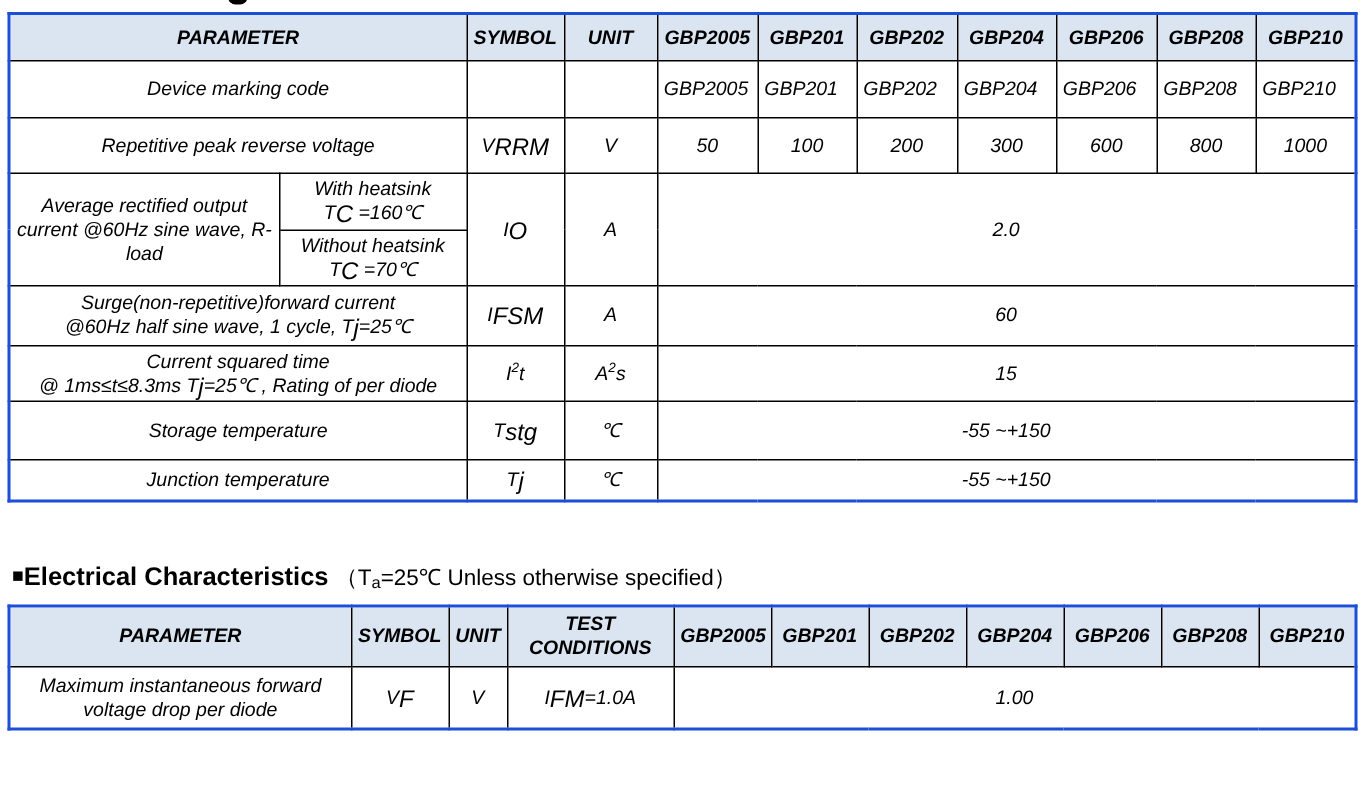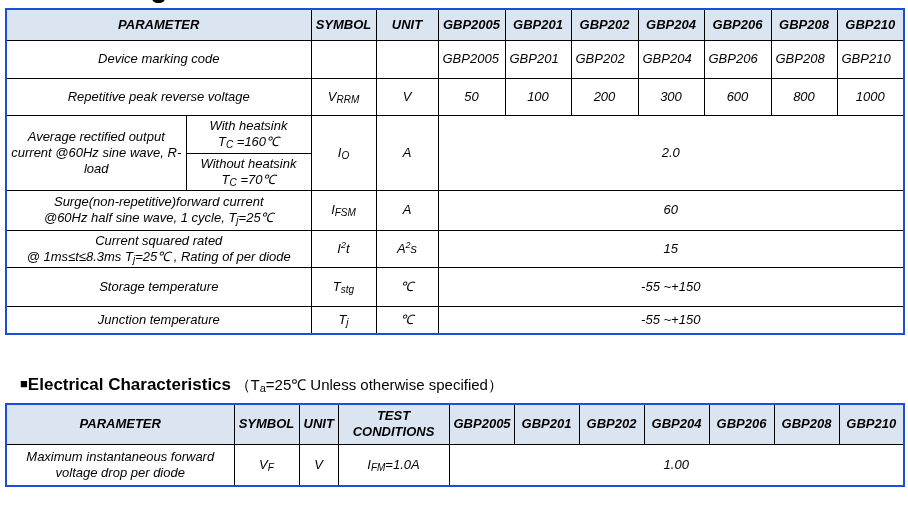--- a/index.html
+++ b/index.html
@@ -23,24 +23,24 @@
     vertical-align:middle; overflow:hidden; line-height:16px;
   }
   table.spec th{
     background:#dbe5f1; font-weight:bold; text-align:center; font-size:13px;
   }
   #ratings{ left:5px; top:8px; width:898px; }
   #electrical{ left:5px; top:403px; width:898px; }
   .lbl{ text-align:center; }
   .ctr{ text-align:center; }
   .lft{ text-align:left; padding-left:2px; }
-  sub{ font-size:10px; vertical-align:-2px; line-height:0; }
+  sub{ font-size:16px; vertical-align:-2px; line-height:0; }
   sup{ font-size:9px;  vertical-align:5px;  line-height:0; }
   .heading{
-    position:absolute; left:20px; top:374px; white-space:nowrap;
+    position:absolute; left:8px; top:374px; white-space:nowrap;
   }
   .heading .title{ font-size:17px; font-weight:bold; }
   .heading .bullet{ font-size:13px; font-weight:bold; vertical-align:2px; }
   .heading .note{ font-size:15px; font-weight:normal; }
   .heading .note sub{ font-size:11px; }
 </style>
 </head>
 <body>
 
 <div class="clip-frag"></div>
@@ -116,21 +116,21 @@
     <td colspan="2" class="lbl">
       <div>Surge(non-repetitive)forward current</div>
       <div><span>@60Hz half sine wave, 1 cycle, T</span><sub>j</sub><span>=25℃</span></div>
     </td>
     <td class="ctr"><span>I</span><sub>FSM</sub></td>
     <td class="ctr">A</td>
     <td colspan="7" class="ctr">60</td>
   </tr>
   <tr style="height:37px">
     <td colspan="2" class="lbl">
-      <div>Current squared rated</div>
+      <div>Current squared time</div>
       <div><span>@ 1ms≤t≤8.3ms T</span><sub>j</sub><span>=25℃ , Rating of per diode</span></div>
     </td>
     <td class="ctr"><span>I</span><sup>2</sup><span>t</span></td>
     <td class="ctr"><span>A</span><sup>2</sup><span>s</span></td>
     <td colspan="7" class="ctr">15</td>
   </tr>
   <tr style="height:39px">
     <td colspan="2" class="lbl">Storage temperature</td>
     <td class="ctr"><span>T</span><sub>stg</sub></td>
     <td class="ctr">℃</td>

